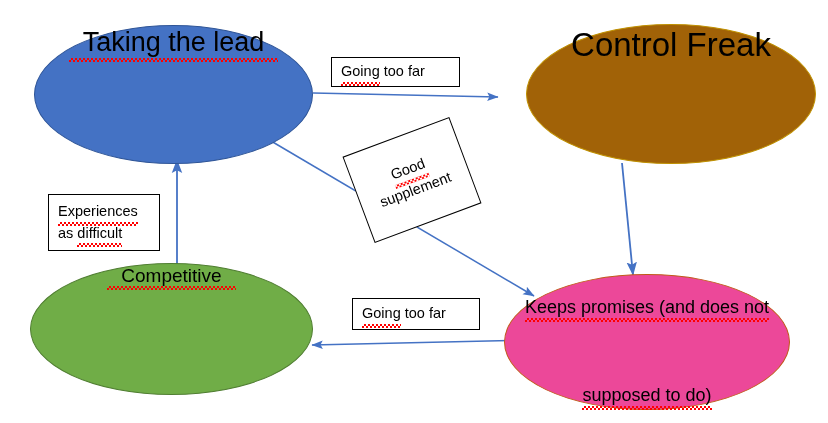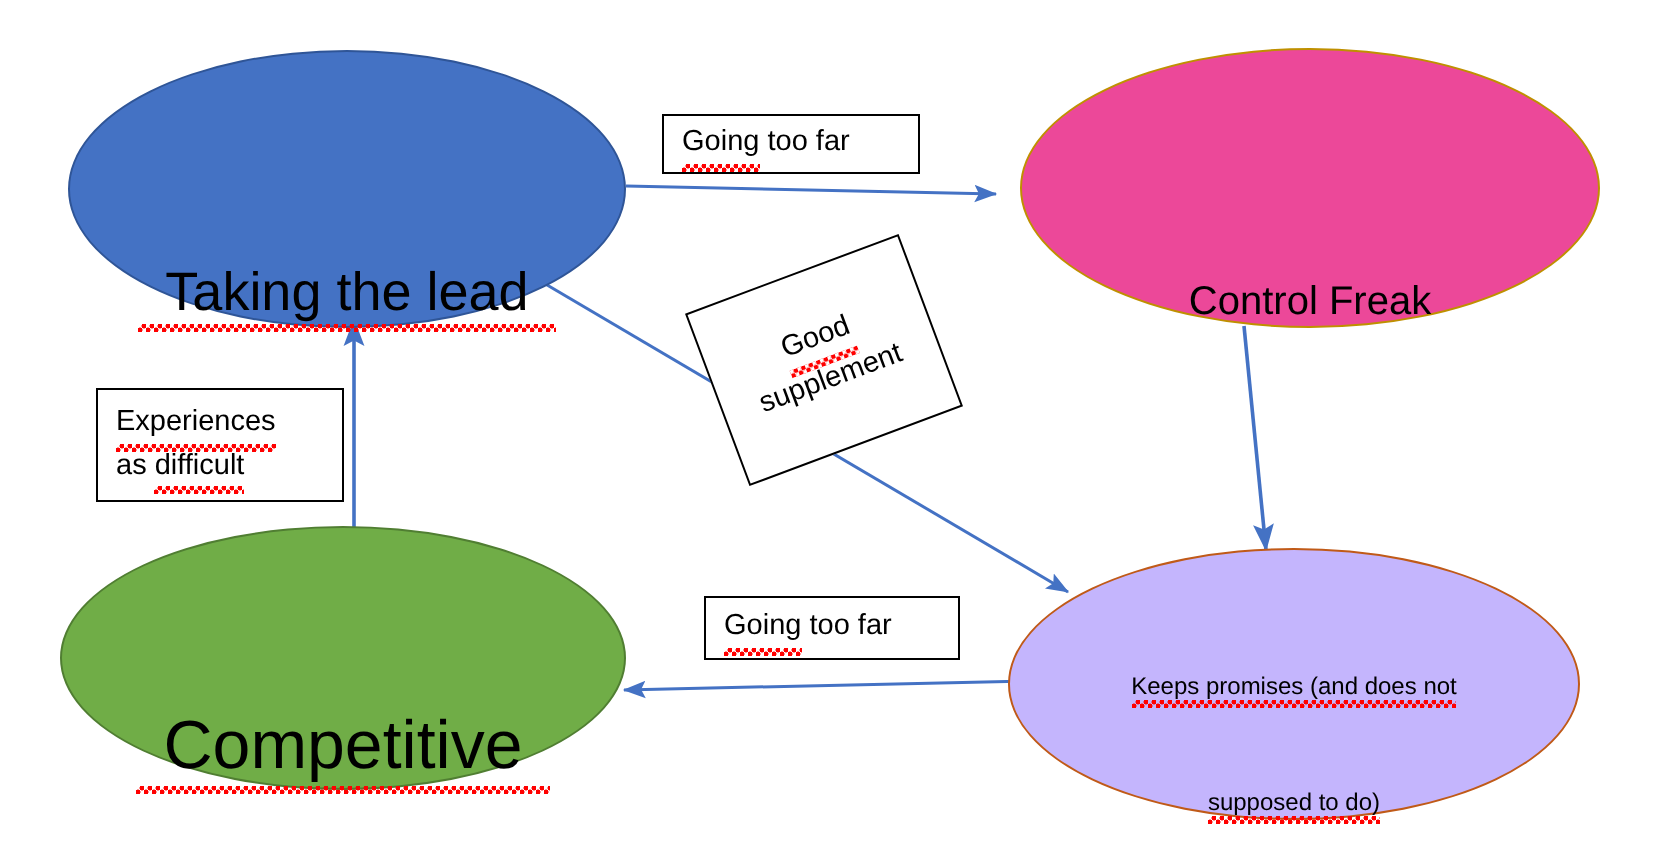--- a/index.html
+++ b/index.html
@@ -19,21 +19,21 @@
   }
   #arrow-layer {
     position: absolute;
     left: 0; top: 0;
     width: 828px;
     height: 423px;
   }
   .node {
     position: absolute;
     display: flex;
-    align-items: flex-end;
+    align-items: flex-start;
     justify-content: center;
     text-align: center;
     border-radius: 50%;
     box-sizing: border-box;
     color: #000000;
     z-index: 2;
   }
   .node-label {
     padding: 0 14px;
     line-height: 1.22;
@@ -101,48 +101,48 @@
 
     <line x1="622" y1="163" x2="633" y2="275" stroke="#4472C4" stroke-width="1.8" marker-end="url(#ah)"></line>
 
     <line x1="624" y1="338" x2="312" y2="345" stroke="#4472C4" stroke-width="1.5" marker-end="url(#ah)"></line>
   </svg>
 
   <div class="node" id="node-taking-the-lead" style="left:34px; top:25px; width:279px; height:139px; background:#4472C4; border:1.4px solid #2F5597; font-size:27px;">
     <span class="node-label sq">Taking the lead</span>
   </div>
 
-  <div class="node" id="node-control-freak" style="left:510px; top:24px; width:290px; height:140px; background:#ec4899; border:1.4px solid #BF9000; font-size:20px;">
+  <div class="node" id="node-control-freak" style="left:526px; top:24px; width:290px; height:140px; background:#a16207; border:1.4px solid #BF9000; font-size:33px;">
     <span class="node-label">Control Freak</span>
   </div>
 
-  <div class="node" id="node-competitive" style="left:30px; top:263px; width:283px; height:132px; background:#70AD47; border:1.4px solid #507E32; font-size:34px;">
+  <div class="node" id="node-competitive" style="left:30px; top:263px; width:283px; height:132px; background:#70AD47; border:1.4px solid #507E32; font-size:19px;">
     <span class="node-label sq">Competitive</span>
   </div>
 
-  <div class="node" id="node-keeps-promises" style="left:504px; top:274px; width:286px; height:136px; background:#c4b5fd; border:1.4px solid #C05A18; font-size:12px;">
+  <div class="node" id="node-keeps-promises" style="left:504px; top:274px; width:286px; height:136px; background:#ec4899; border:1.4px solid #C05A18; font-size:18px;">
     <span class="node-label" style="padding:0 12px;">
       <span class="sq">Keeps promises (and does not</span><br>
       <br>
       <span class="sq">supposed to do)</span>
     </span>
   </div>
 
   <div class="label-box centered" id="box-going-too-far-top" style="left:331px; top:57px; width:129px; height:30px;">
     <span>
       <span class="sq">Going</span><span> too far</span>
     </span>
   </div>
 
   <div class="label-box" id="box-good-supplement" style="left:355px; top:134px; width:114px; height:92px;">
     <span class="sq">Good</span>
     <span>supplement</span>
   </div>
 
-  <div class="label-box lefty" id="box-experiences-as-difficult" style="left:48px; top:194px; width:124px; height:57px;">
+  <div class="label-box lefty" id="box-experiences-as-difficult" style="left:48px; top:194px; width:112px; height:57px;">
     <span class="sq">Experiences</span>
     <span>
       <span>as </span><span class="sq">difficult</span>
     </span>
   </div>
 
 
   <div class="label-box centered" id="box-going-too-far-bottom" style="left:352px; top:298px; width:128px; height:32px;">
     <span>
       <span class="sq">Going</span><span> too far</span>

